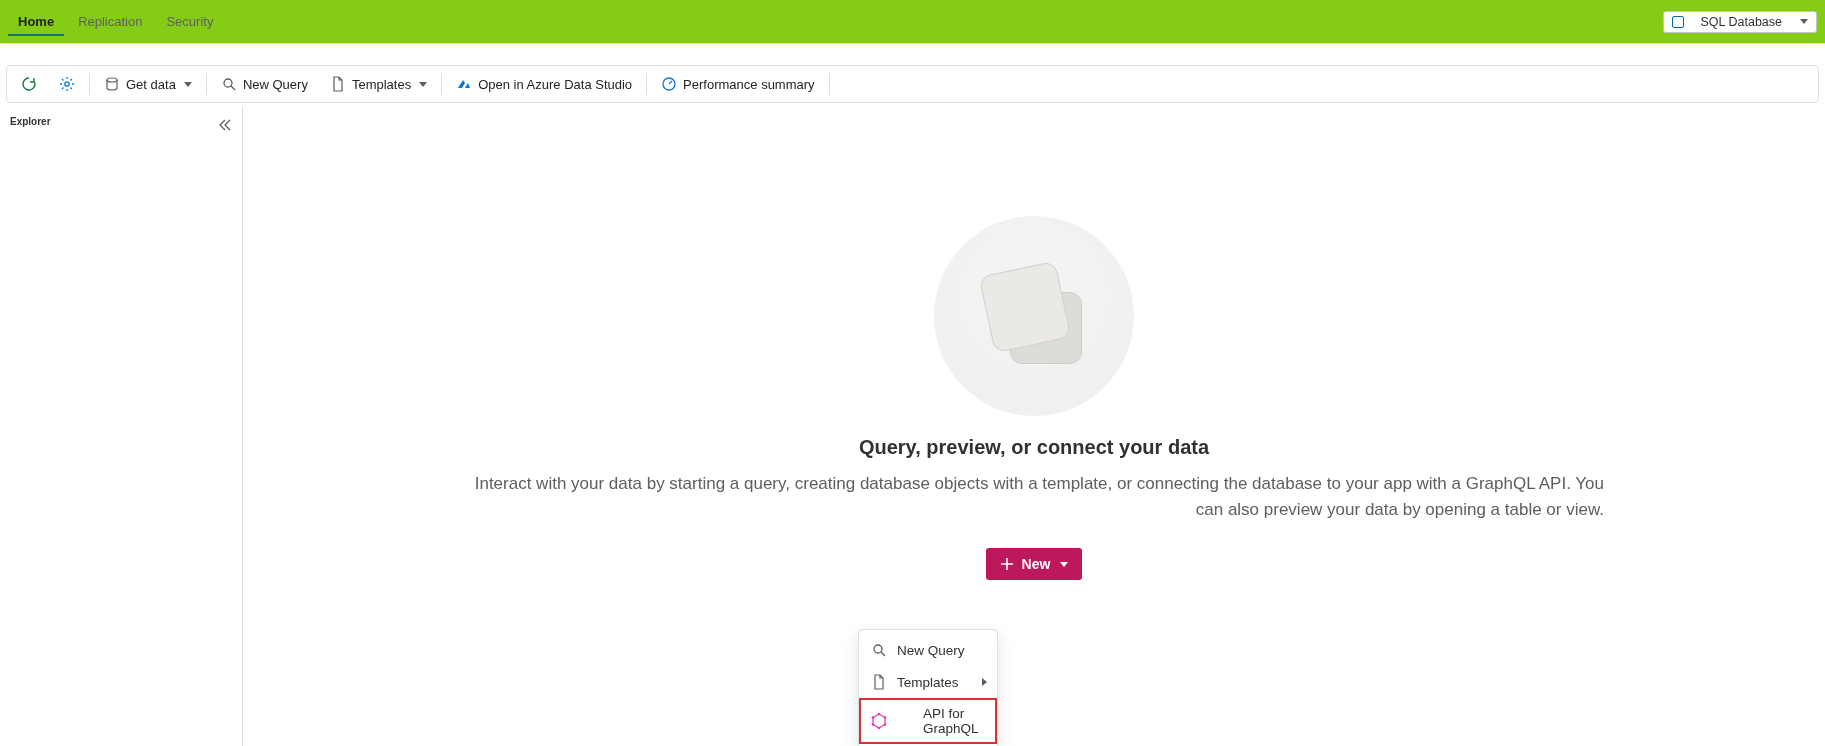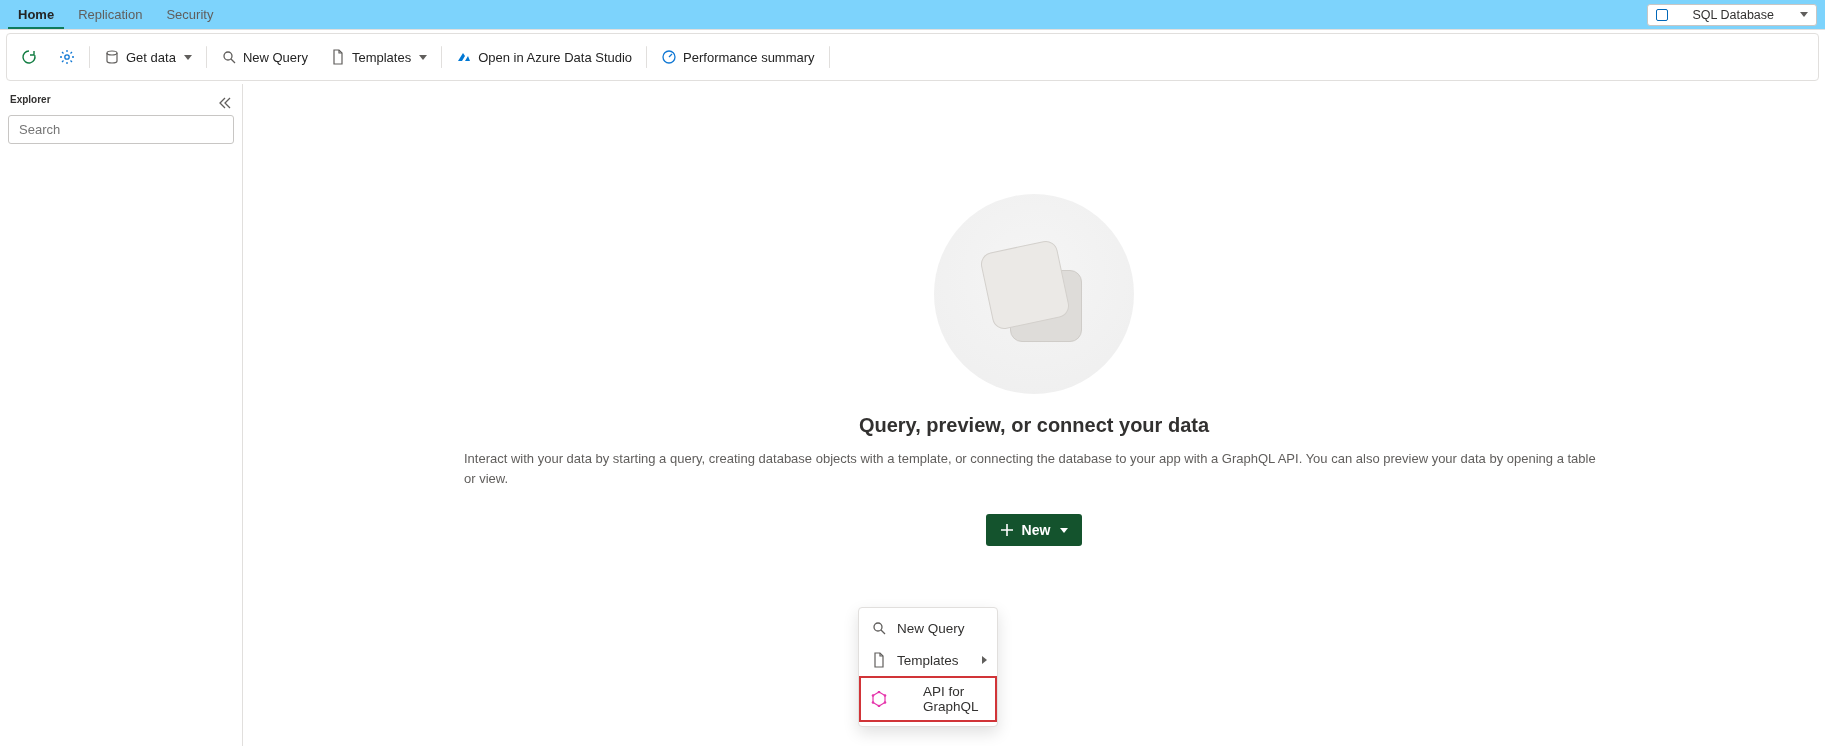--- a/index.html
+++ b/index.html
@@ -7,62 +7,62 @@
   font-family: "Segoe UI", -apple-system, BlinkMacSystemFont, sans-serif;
   font-size: 13px;
   color: #323130;
   background: #fff;
   width: 1825px;
 }
 .top-tabs {
   display: flex;
   align-items: center;
   justify-content: space-between;
-  background: #7dd3fc;
+  background: #84cc16;
   border-bottom: 1px solid #e1dfdd;
   padding: 0 8px;
-  height: 30px;
+  height: 44px;
 }
 .tab-row { display: flex; gap: 4px; }
 .tab {
   padding: 6px 10px 5px;
   color: #605e5c;
   cursor: pointer;
   font-size: 13px;
 }
 .tab.active {
   color: #242424;
   font-weight: 600;
   border-bottom: 2px solid #0f7b5c;
 }
 .db-badge {
   display: flex;
   align-items: center;
-  gap: 24px;
+  gap: 16px;
   border: 1px solid #c8c6c4;
   background: #fff;
   border-radius: 3px;
   padding: 3px 8px;
   font-size: 12.5px;
   cursor: pointer;
 }
 .db-badge .sq {
   width: 12px; height: 12px;
   border: 1.5px solid #0067b8;
   border-radius: 2px;
 }
 .toolbar {
   display: flex;
   align-items: center;
   background: #fff;
   border: 1px solid #e1dfdd;
   border-radius: 4px;
-  margin: 3px 6px 3px 6px;
+  margin: 21px 6px 3px 6px;
   padding: 4px 6px;
-  height: 48px;
+  height: 38px;
   gap: 6px;
 }
 .tbtn, .tsep {
   display: flex;
   align-items: center;
   gap: 6px;
   padding: 4px 8px;
   border-radius: 3px;
   cursor: pointer;
   color: #242424;
@@ -164,31 +164,31 @@
   border: 1px solid #d3d0cc;
   transform: rotate(-12deg);
 }
 .content h2 {
   font-size: 20px;
   font-weight: 600;
   margin-bottom: 12px;
 }
 .content p {
   color: #605e5c;
-  font-size: 13px;
+  font-size: 17px;
   max-width: 1140px;
-  text-align: left;
+  text-align: right;
   line-height: 1.5;
   margin-bottom: 26px;
 }
 .new-btn {
   display: inline-flex;
   align-items: center;
   gap: 8px;
-  background: #14532d;
+  background: #be185d;
   color: #fff;
   border: none;
   border-radius: 3px;
   padding: 8px 14px;
   font-size: 14px;
   font-weight: 600;
   cursor: pointer;
 }
 .new-btn .chev { border-top-color: #fff; }
 .menu {
@@ -293,21 +293,20 @@
 </div>
 
 <div class="main-split">
   <div class="sidebar">
     <h3>Explorer</h3>
     <span class="collapse-icon">
       <svg width="14" height="14" viewBox="0 0 14 14">
           <path d="M7 2L2 7l5 5M12 2L7 7l5 5" fill="none" stroke="#605e5c" stroke-width="1.3"></path>
         </svg>
     </span>
-    <input class="search-input" placeholder="Search" style="">
   </div>
 
   <div class="content">
     <div class="hero-circle">
       <div class="cards-stack">
         <div class="cardB"></div>
         <div class="cardA"></div>
       </div>
     </div>
     <h2>Query, preview, or connect your data</h2>

